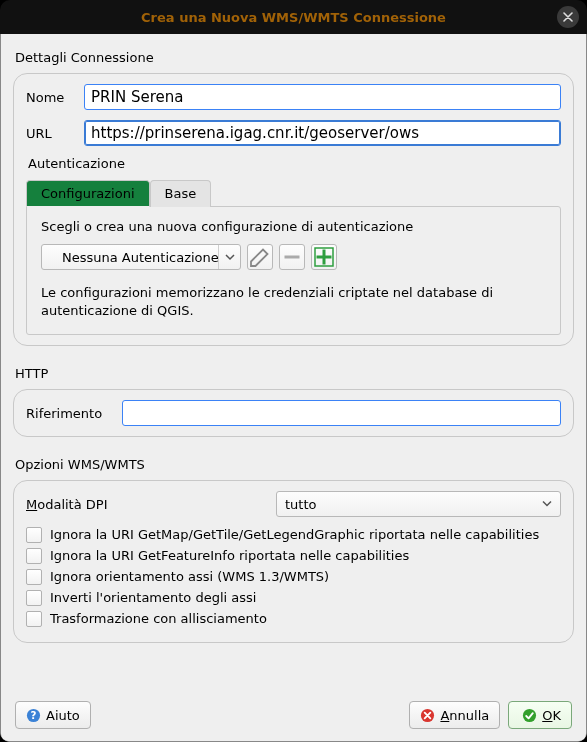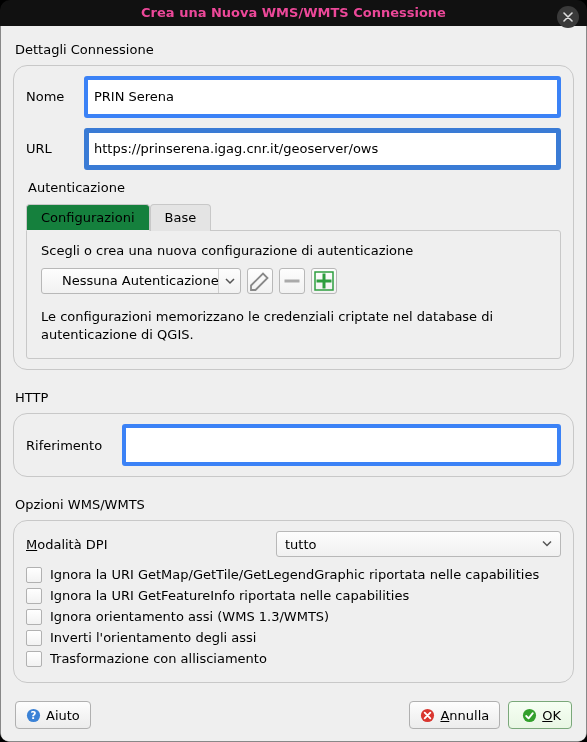--- a/index.html
+++ b/index.html
@@ -3,21 +3,21 @@
 <meta charset="utf-8">
 <style>
   * { box-sizing: border-box; font-family: "DejaVu Sans", "Liberation Sans", Arial, sans-serif; }
   html, body { margin: 0; padding: 0; background: #000; }
   .window {
     width: 587px; height: 742px; margin: 0 auto;
     background: #000; border-radius: 10px; overflow: hidden;
     display: flex; flex-direction: column;
   }
   .titlebar {
-    height: 34px; background: #111; color: #ec4899; display: flex;
+    height: 34px; background: #111; color: #a16207; display: flex;
     align-items: center; justify-content: center; position: relative;
     font-size: 13px; font-weight: bold;
   }
   .titlebar .close {
     position: absolute; right: 8px; top: 6px; width: 22px; height: 22px;
     border-radius: 11px; background: #3a3a3a; display: flex;
     align-items: center; justify-content: center; cursor: pointer;
   }
   .titlebar .close svg { width: 10px; height: 10px; }
   .body {
@@ -29,22 +29,22 @@
   .section-title { margin: 6px 2px 8px 2px; }
   .group {
     border: 1px solid #c8c8c8; border-radius: 14px; padding: 10px 12px;
     background: #efefef; margin-bottom: 14px;
   }
   .form-row { display: flex; align-items: center; margin-bottom: 10px; }
   .form-row:last-child { margin-bottom: 0; }
   .form-row label { width: 58px; }
   .form-row.ref label { width: 96px; }
   input[type="text"] {
-    flex: 1; height: 42px; border: 4px solid #3b82f6; border-radius: 3px;
-    background: #fff; padding: 0 6px; font-size: 13px; outline: none;
+    flex: 1; height: 26px; border: 1px solid #3b82f6; border-radius: 3px;
+    background: #fff; padding: 0 6px; font-size: 15px; outline: none;
   }
   .focused { border-color: #3a7bd5 !important; box-shadow: 0 0 0 1px #3a7bd5 inset; }
   .tabbar { display: flex; position: relative; top: 1px; z-index: 2; }
   .tab {
     padding: 5px 14px; border: 1px solid #c8c8c8; border-bottom: none;
     background: #e4e4e4; border-top-left-radius: 4px; border-top-right-radius: 4px;
     margin-right: 0px; cursor: pointer;
   }
   .tab.active { background: #15803d; border-bottom: 1px solid #efefef; }
   .tab-body {

